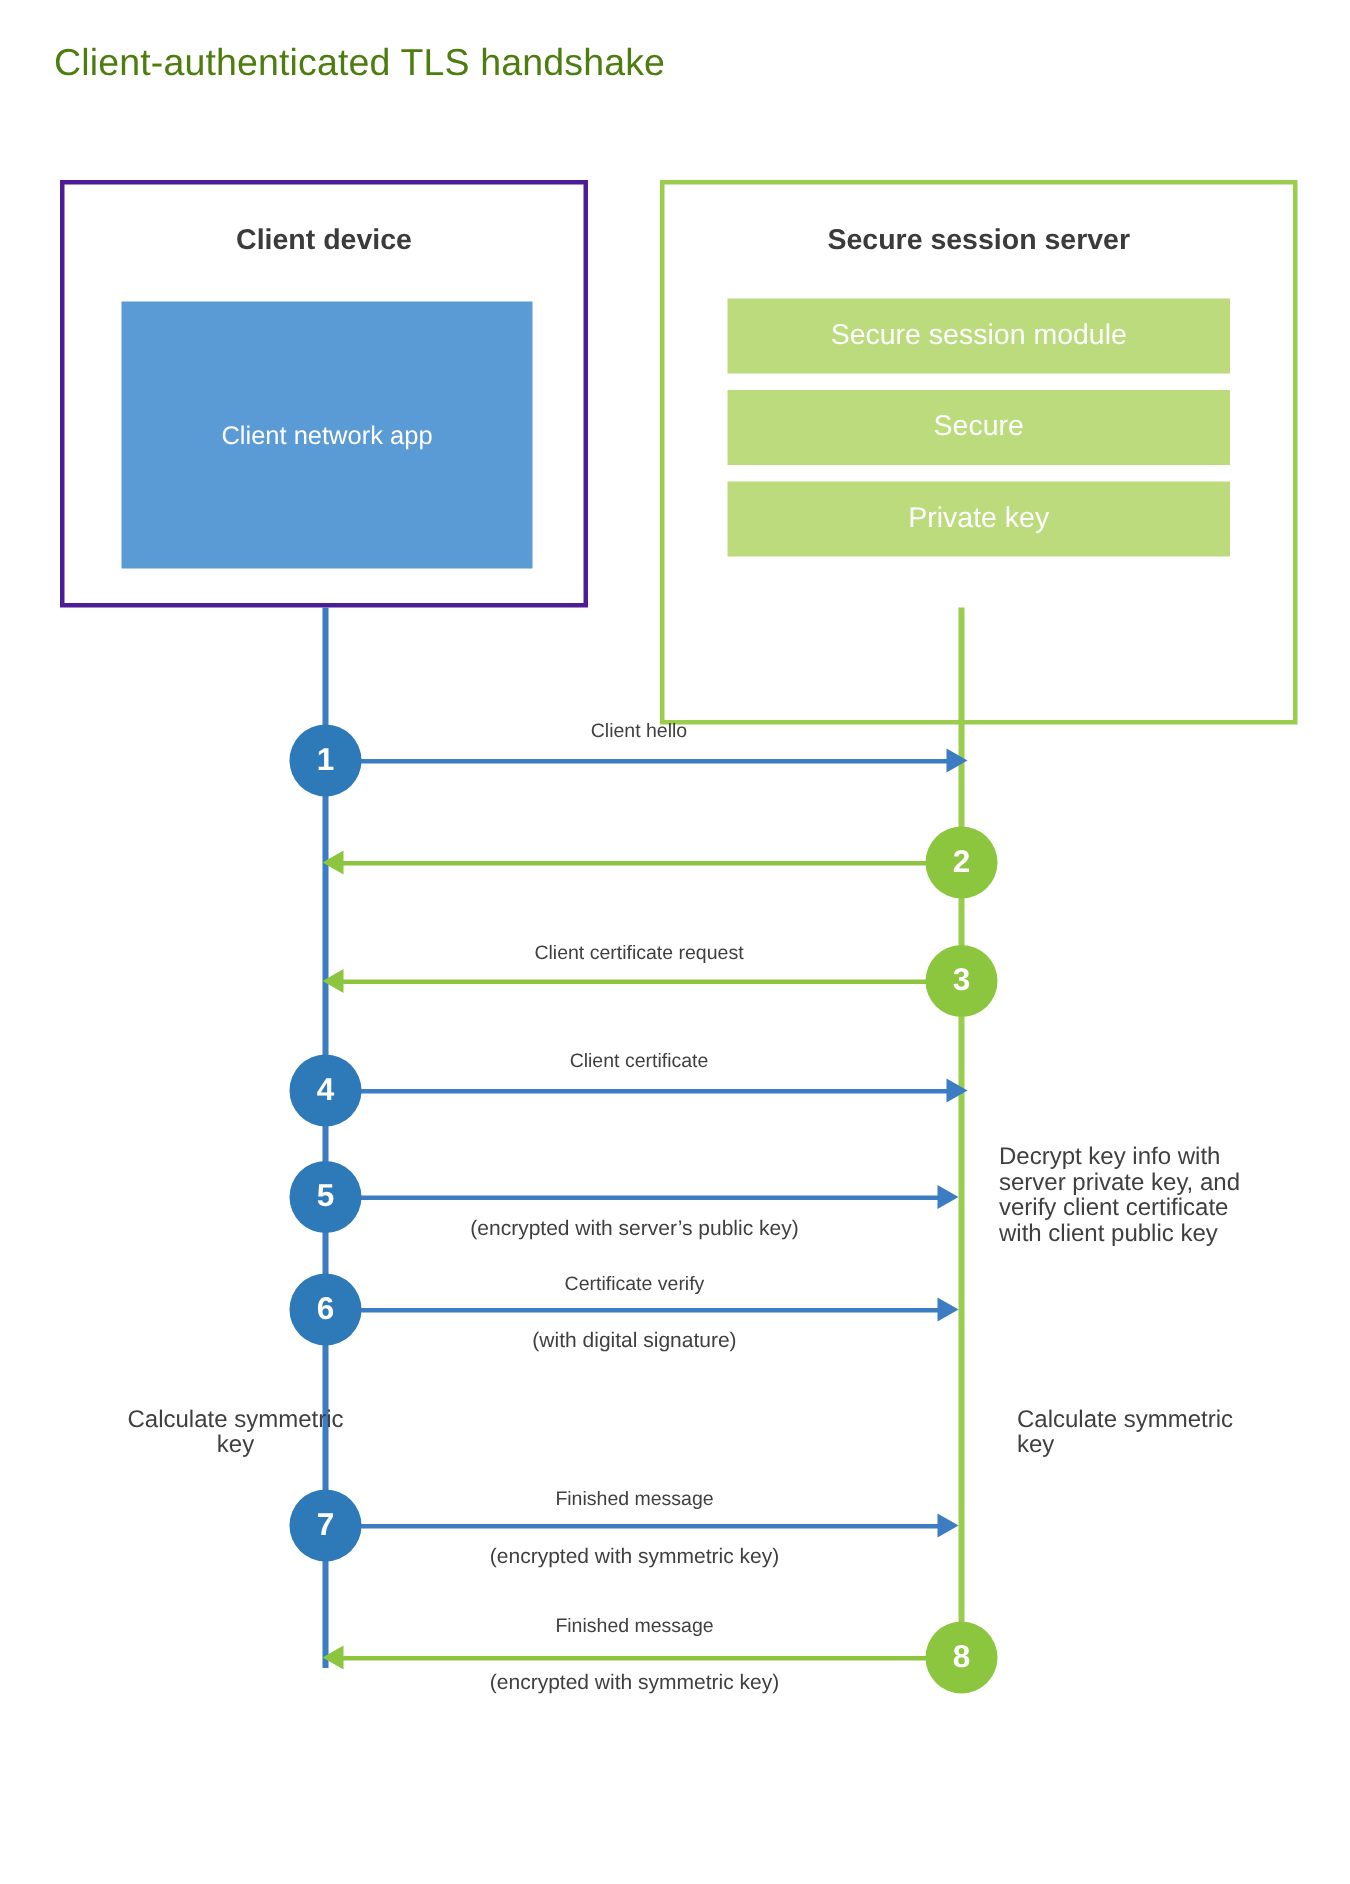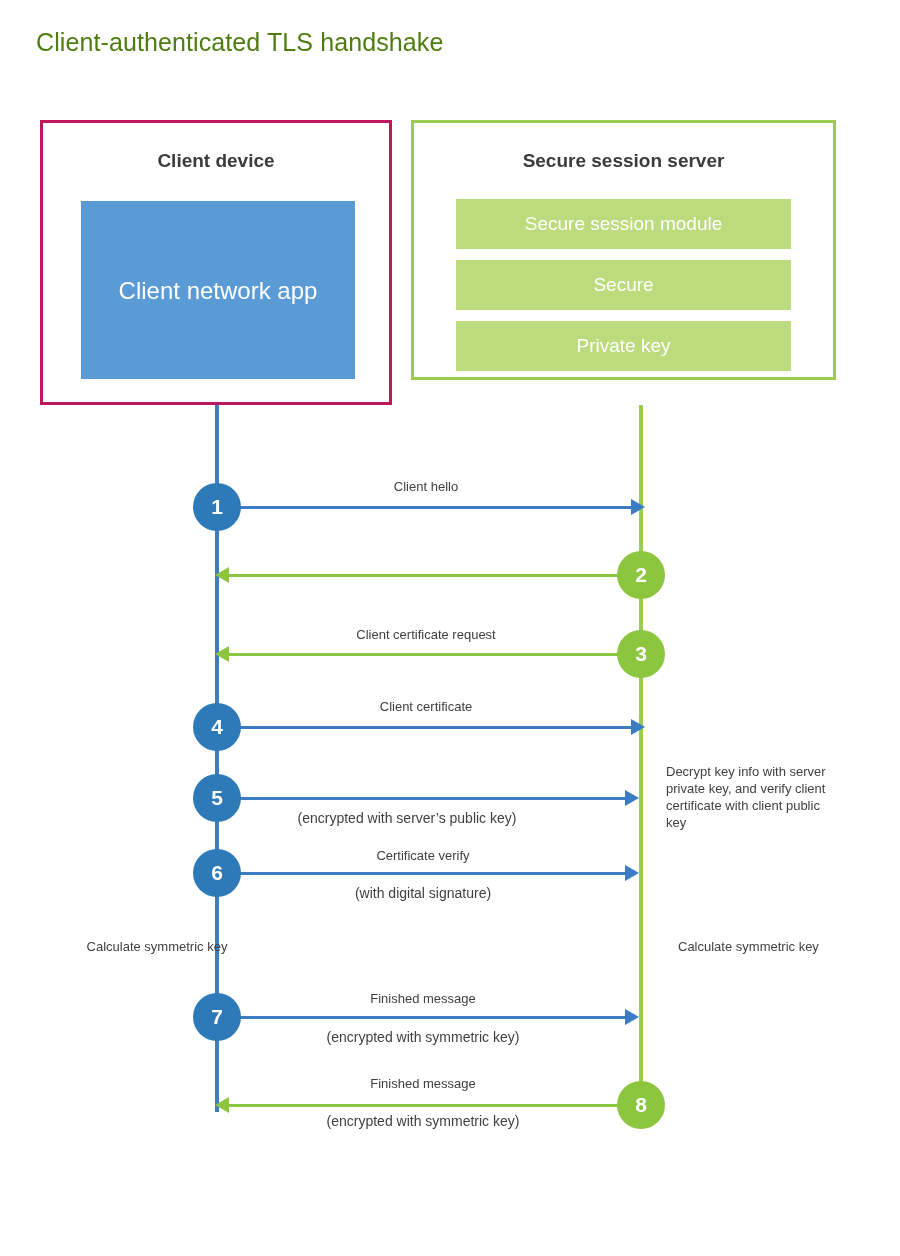--- a/index.html
+++ b/index.html
@@ -31,27 +31,27 @@
   .actor-box {
     position: absolute;
     background: #ffffff;
     box-sizing: border-box;
   }
   .actor-box.client {
     left: 40px;
     top: 120px;
     width: 352px;
     height: 285px;
-    border: 3px solid #be185d;
+    border: 3px solid #4c1d95;
   }
   .actor-box.server {
-    left: 411px;
+    left: 440px;
     top: 120px;
     width: 425px;
-    height: 260px;
+    height: 363px;
     border: 3px solid #9acc4e;
   }
   .actor-title {
     position: absolute;
     left: 0;
     right: 0;
     top: 27px;
     text-align: center;
     font-size: 19px;
     font-weight: bold;
@@ -59,21 +59,21 @@
   }
 
   .client-app {
     position: absolute;
     left: 38px;
     top: 78px;
     width: 274px;
     height: 178px;
     background: #5b9bd5;
     color: #ffffff;
-    font-size: 24px;
+    font-size: 17px;
     line-height: 27px;
     display: flex;
     align-items: center;
     justify-content: center;
     text-align: center;
   }
 
   .server-stack {
     position: absolute;
     left: 42px;
@@ -165,21 +165,21 @@
   .msg-sub {
     position: absolute;
     text-align: center;
     font-size: 14px;
     color: #3f3f3f;
     white-space: nowrap;
   }
 
   .note {
     position: absolute;
-    font-size: 13px;
+    font-size: 16px;
     line-height: 17px;
     color: #3f3f3f;
   }
   .note.center-align { text-align: center; }
 </style>
 </head>
 <body>
 
 <div class="page-title">Client-authenticated TLS handshake</div>
 
@@ -216,21 +216,21 @@
   <div class="msg-label" style="left:217px; top:627px; width:418px;">Client certificate request</div>
   <div class="step-circle green" style="left:617px; top:630px;">3</div>
 
   <div class="msg-line blue" style="left:217px; top:726px; width:418px;"></div>
   <div class="arrow-head right blue" style="left:631px; top:719px;"></div>
   <div class="msg-label" style="left:217px; top:699px; width:418px;">Client certificate</div>
   <div class="step-circle blue" style="left:193px; top:703px;">4</div>
 
   <div class="msg-line blue" style="left:217px; top:797px; width:412px;"></div>
   <div class="arrow-head right blue" style="left:625px; top:790px;"></div>
-  <div class="msg-sub" style="left:201px; top:810px; width:412px;">(encrypted with server’s public key)</div>
+  <div class="msg-sub" style="left:217px; top:810px; width:412px;">(encrypted with server’s public key)</div>
   <div class="step-circle blue" style="left:193px; top:774px;">5</div>
 
   <div class="msg-line blue" style="left:217px; top:872px; width:412px;"></div>
   <div class="arrow-head right blue" style="left:625px; top:865px;"></div>
   <div class="msg-label" style="left:217px; top:848px; width:412px;">Certificate verify</div>
   <div class="msg-sub" style="left:217px; top:885px; width:412px;">(with digital signature)</div>
   <div class="step-circle blue" style="left:193px; top:849px;">6</div>
 
   <div class="msg-line blue" style="left:217px; top:1016px; width:412px;"></div>
   <div class="arrow-head right blue" style="left:625px; top:1009px;"></div>

